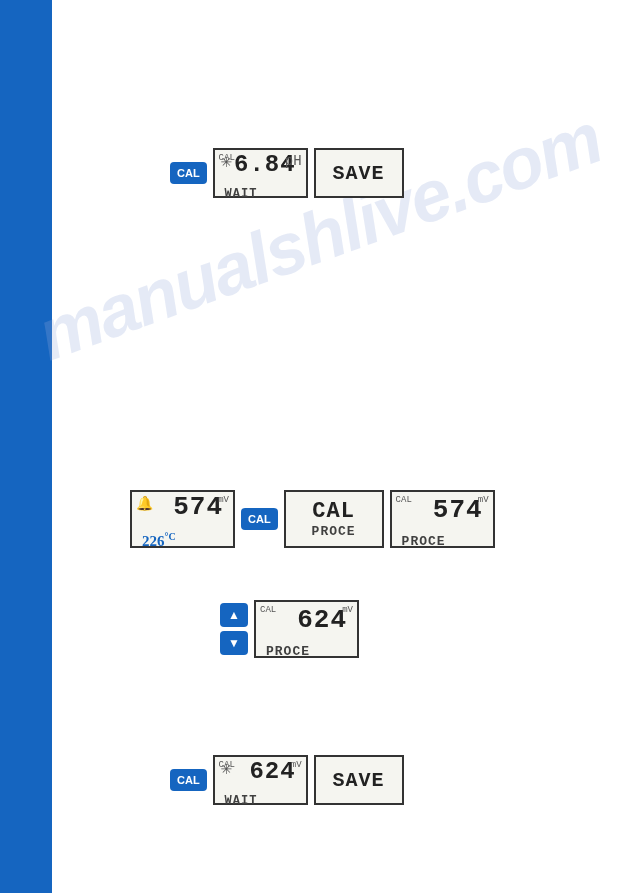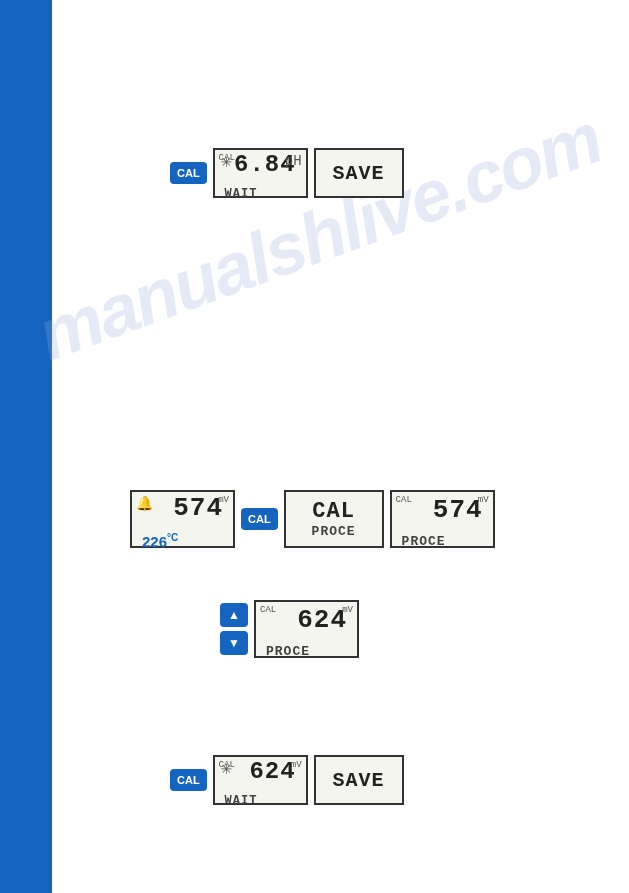--- a/index.html
+++ b/index.html
@@ -168,21 +168,21 @@
     }
 
     
     .temp-super {
       font-size: 10px;
       vertical-align: super;
       color: #1565c0;
     }
 
     .temp-val {
-      font-family: Liberation Sans, sans-serif;
+      font-family: Liberation Serif, serif;
       font-size: 15px;
       font-weight: bold;
       color: #1565c0;
     }
 
     .lcd-content-col {
       display: flex;
       flex-direction: column;
       align-items: flex-end;
       justify-content: center;

